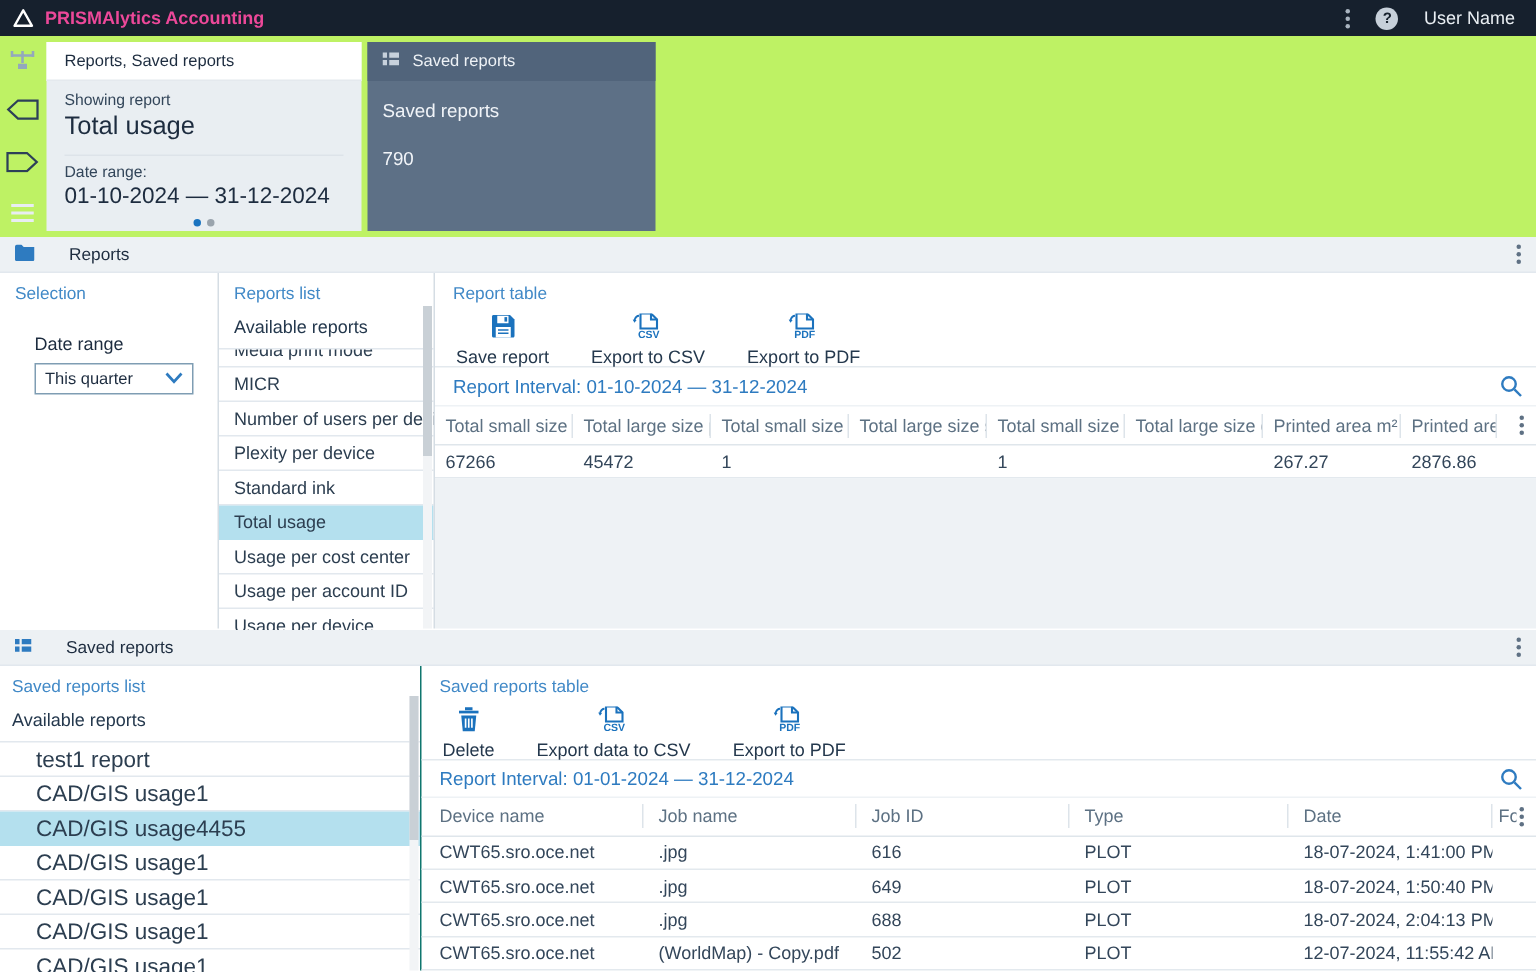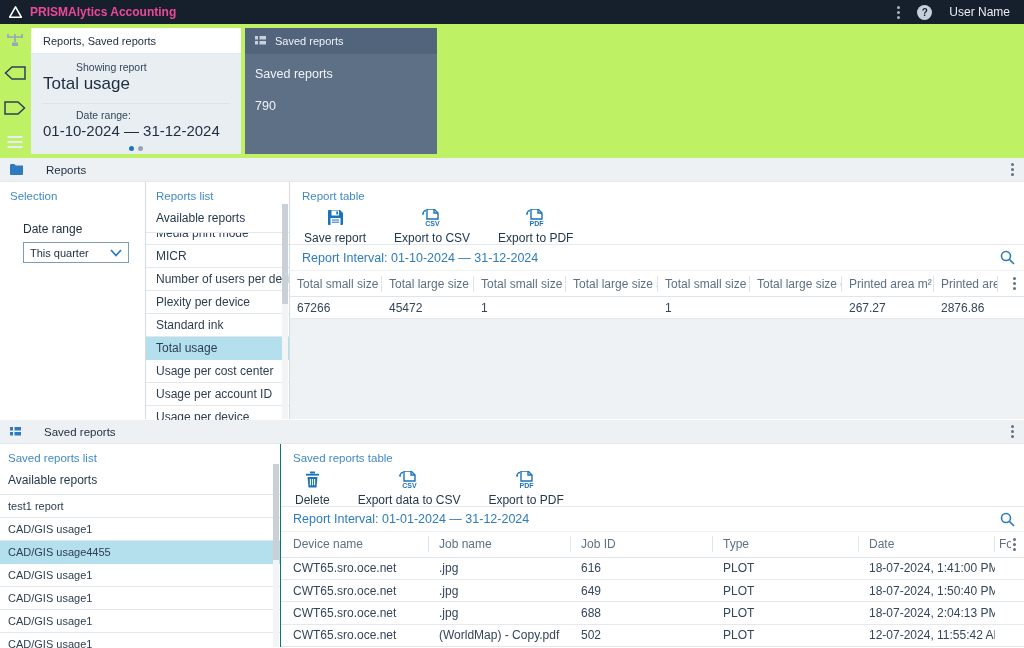--- a/index.html
+++ b/index.html
@@ -27,21 +27,21 @@
   .side-icons { position:absolute; left:0; top:0; width:30px; height:100%; }
   .side-ic { position:absolute; left:50%; transform:translateX(-50%); }
   .burger { display:flex; flex-direction:column; gap:3px; }
   .burger i { width:15px; height:2px; background:#e8edf2; }
 
   .card { position:absolute; top:4px; }
   .card1 { left:31px; width:210px; height:126px; background:#e9eef2; }
   .card1-header { height:26px; background:#fff; border-bottom:1px solid #e4e9ee;
     display:flex; align-items:center; padding-left:12px; font-size:11px; color:#1d2c3f; }
   .card1-body { position:relative; height:100px; padding:7px 12px 0; }
-  .small-label { font-size:10.5px; color:#33465a;margin-left:33px; }
+  .small-label { font-size:10.5px; color:#33465a; }
   .big-value { font-size:17px; color:#1d2c3f; margin-top:1px; }
   .group2 { margin-top:9px; border-top:1px solid #dde3e9; padding-top:5px; }
   .mid-value { font-size:15px; color:#1d2c3f; margin-top:1px; }
   .dots { position:absolute; bottom:3px; left:0; right:0; display:flex; justify-content:center; gap:4px; }
   .dot { width:5px; height:5px; border-radius:50%; }
   .dot.active { background:#1b74c0; }
   .dot.idle { background:#9aa4ad; }
 
   .card2 { left:245px; width:192px; height:126px; background:#5d7086; }
   .card2-header { height:26px; background:#51647b; display:flex; align-items:center; gap:9px;
@@ -96,21 +96,21 @@
   .trow { display:flex; align-items:center; height:22px; border-bottom:1px solid #e3e9ee; cursor:pointer; }
   .td { font-size:12px; color:#33465a; padding-left:7px; white-space:nowrap; overflow:hidden; }
   .rc { width:92px; } .rc8 { width:64px; }
   .thead .kebab, .thead-kebab { margin-left:auto; margin-right:8px; }
   .tfooter { flex:1; background:#eef2f5; }
 
   
   .slist-panel { position:absolute; left:0; top:0; width:280px; height:100%; }
   .slist-panel .panel-title { padding-left:8px; }
   .slist-panel .list-sub { padding-left:8px; }
-  .slist-panel .list-item { padding-left:8px; font-size:11px; }
+  .slist-panel .list-item { padding-left:24px; font-size:15px; }
   .stable-panel { position:absolute; left:280px; top:0; right:0; height:100%;
     border-left:1px solid #0f766e; display:flex; flex-direction:column; }
   .stable-panel .panel-title { padding-left:12px; }
   .sc1 { width:148px; padding-left:12px; } .sc2 { width:142px; padding-left:10px; }
   .sc3 { width:142px; padding-left:10px; } .sc4 { width:146px; padding-left:10px; }
   .sc5 { width:136px; padding-left:10px; } .sc6 { width:16px; padding-left:4px; border-right:none; }
   .stable-panel .trow { height:23px; }
 </style>
 </head>
 <body>

